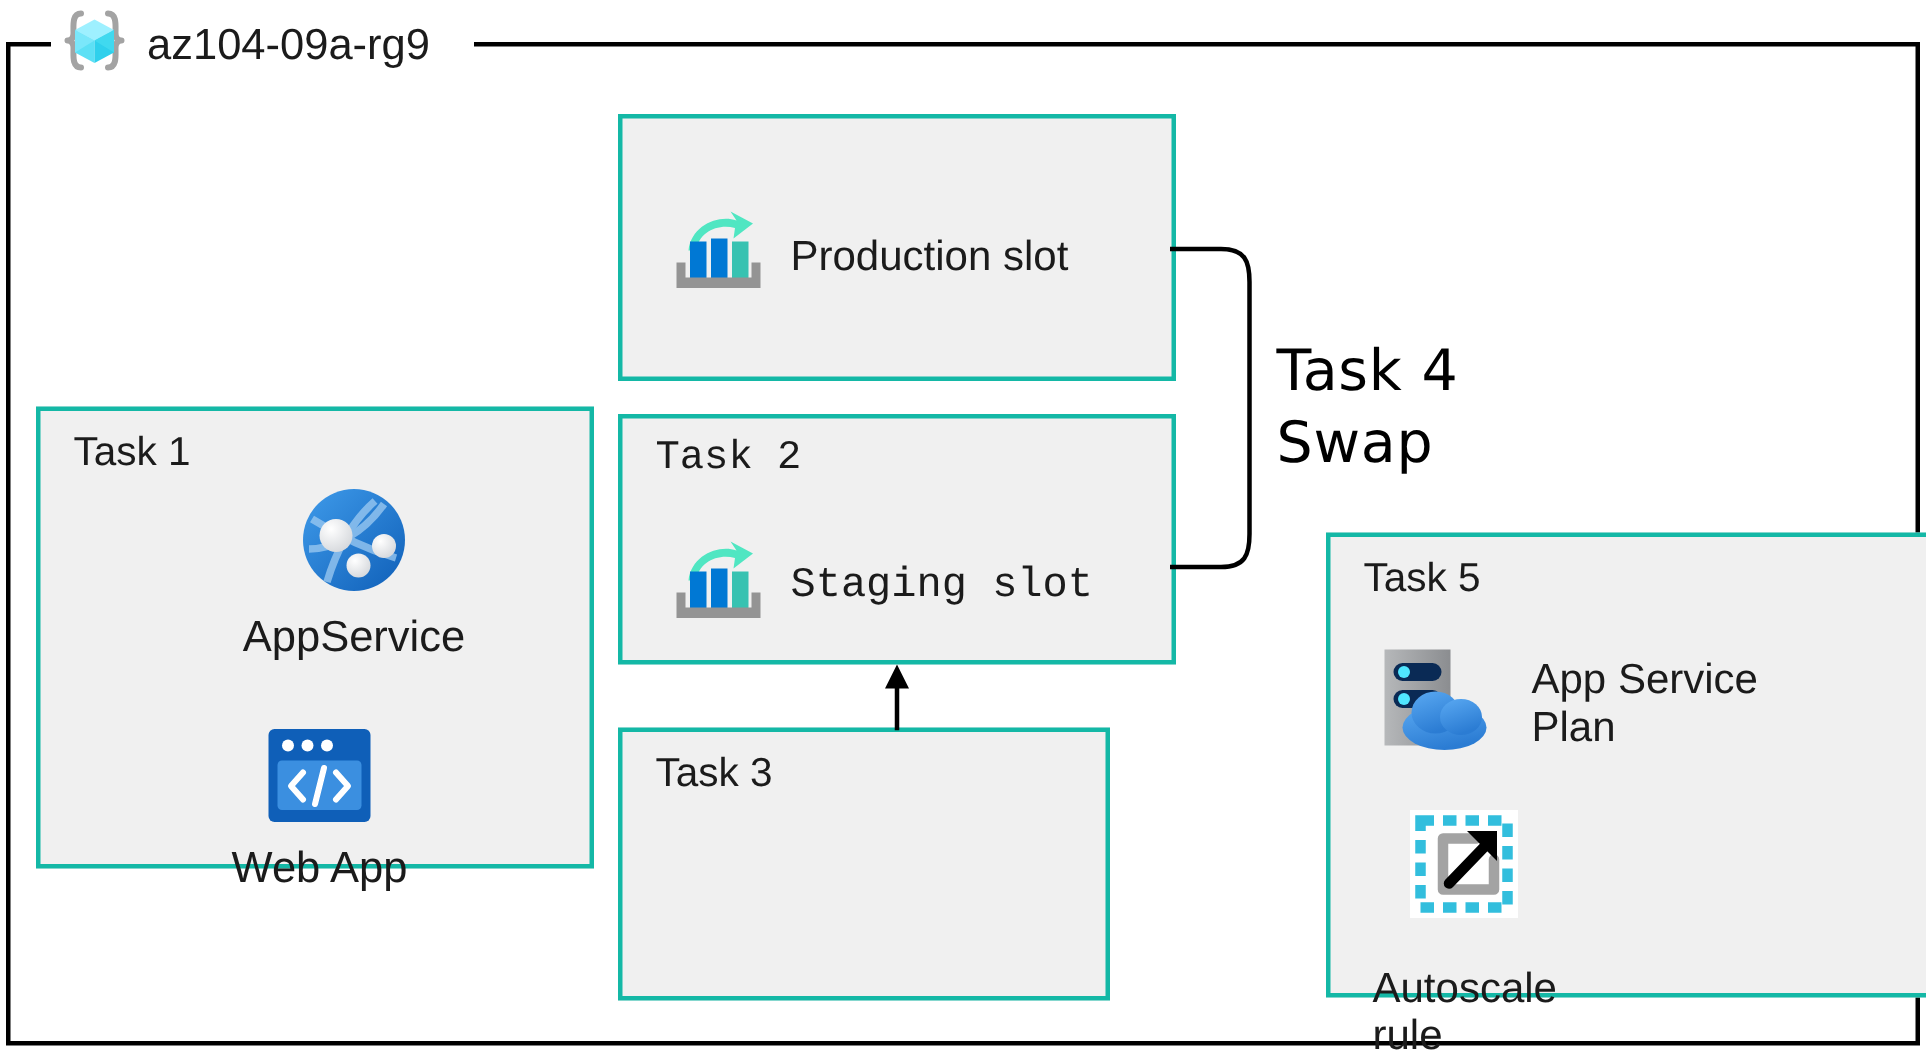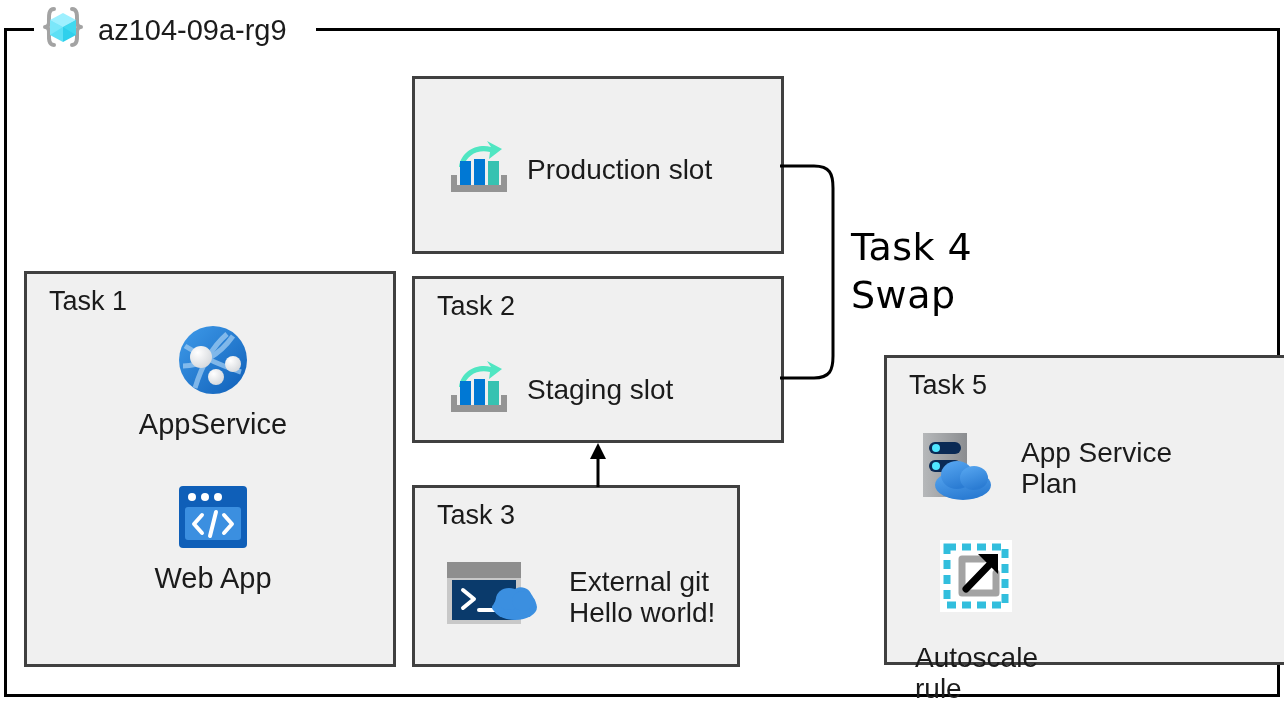--- a/index.html
+++ b/index.html
@@ -50,43 +50,43 @@
     line-height: 1;
     color: #1b1b1b;
     white-space: nowrap;
     font-family: "Liberation Sans", "DejaVu Sans", sans-serif;
   }
 
   
   .box {
     position: absolute;
     background: #f0f0f0;
-    border: 3px solid #404040;
+    border: 3px solid #14b8a6;
     box-sizing: border-box;
   }
   .box-label {
     position: absolute;
     left: 22px;
     top: 14px;
     font-size: 27px;
     line-height: 1;
     color: #1b1b1b;
     white-space: nowrap;
   }
   .res-label {
     font-size: 28px;
     line-height: 1.12;
     color: #1b1b1b;
     white-space: pre-line;
   }
 
   
   #box-production { left: 412px; top: 76px;  width: 372px; height: 178px; }
-  #box-task1      { left: 24px;  top: 271px; width: 372px; height: 396px; }
-  #box-task2      { left: 412px; top: 276px; width: 372px; height: 167px; }
+  #box-task1      { left: 24px;  top: 271px; width: 372px; height: 308px; }
+  #box-task2      { left: 412px; top: 276px; width: 372px; height: 167px; font-family: Liberation Mono, monospace; }
   #box-task3      { left: 412px; top: 485px; width: 328px; height: 182px; }
   #box-task5      { left: 884px; top: 355px; width: 438px; height: 310px; }
 
   
   #prod-row {
     position: absolute;
     left: 30px;
     top: 58px;
     display: flex;
     align-items: center;
@@ -132,21 +132,21 @@
   
   .stack-item {
     position: absolute;
     width: 372px;
     left: 0;
     display: flex;
     flex-direction: column;
     align-items: center;
     gap: 8px;
   }
-  #t1-appservice { top: 48px; }
+  #t1-appservice { top: 48px; padding-left: 23px; }
   #t1-webapp     { top: 208px; }
   .stack-label {
     font-size: 29px;
     line-height: 1;
     color: #1b1b1b;
   }
 
   
   #swap-connector {
     position: absolute;
@@ -279,39 +279,20 @@
         <rect x="43" y="24" width="11" height="28" fill="#37c2b1"></rect>
         <path d="M6 38 L12 38 L12 48 L56 48 L56 38 L62 38 L62 55 L6 55 Z" fill="#949494"></path>
       </svg>
     </span>
     <span class="res-label">Staging slot</span>
   </div>
 </div>
 
 <div class="box" id="box-task3">
   <div class="box-label">Task 3</div>
-  <div id="git-row">
-    <span class="icon">
-      <svg width="96" height="74" viewBox="0 0 96 74">
-        <rect x="4" y="4" width="74" height="62" fill="#c8c8c8"></rect>
-        <rect x="4" y="4" width="74" height="16" fill="#8e8e8e"></rect>
-        <rect x="9" y="22" width="64" height="40" fill="#0a3a6b"></rect>
-        <g stroke="#ffffff" stroke-width="4" fill="none" stroke-linecap="round" stroke-linejoin="round">
-          <path d="M20 32 L31 41 L20 50"></path>
-          <path d="M36 52 L52 52"></path>
-        </g>
-        <path d="M52 46 C52 35 62 29 70 33 C75 26 88 29 89 39 C94 41 95 52 86 54 L56 54 C48 54 47 47 52 46 Z" fill="#3b8fe0"></path>
-        <ellipse cx="72" cy="49" rx="22" ry="13" fill="#3b8fe0"></ellipse>
-        <ellipse cx="66" cy="41" rx="13" ry="11" fill="#3b8fe0"></ellipse>
-        <ellipse cx="80" cy="43" rx="11" ry="10" fill="#3b8fe0"></ellipse>
-      </svg>
-    </span>
-    <span class="res-label">External git
-Hello world!</span>
-  </div>
 </div>
 
 <div class="box" id="box-task5">
   <div class="box-label">Task 5</div>
 
   <div id="plan-row">
     <span class="icon">
       <svg width="80" height="76" viewBox="0 0 80 76">
         <defs>
           <linearGradient id="srvGrad" x1="0" y1="0" x2="1" y2="0">

